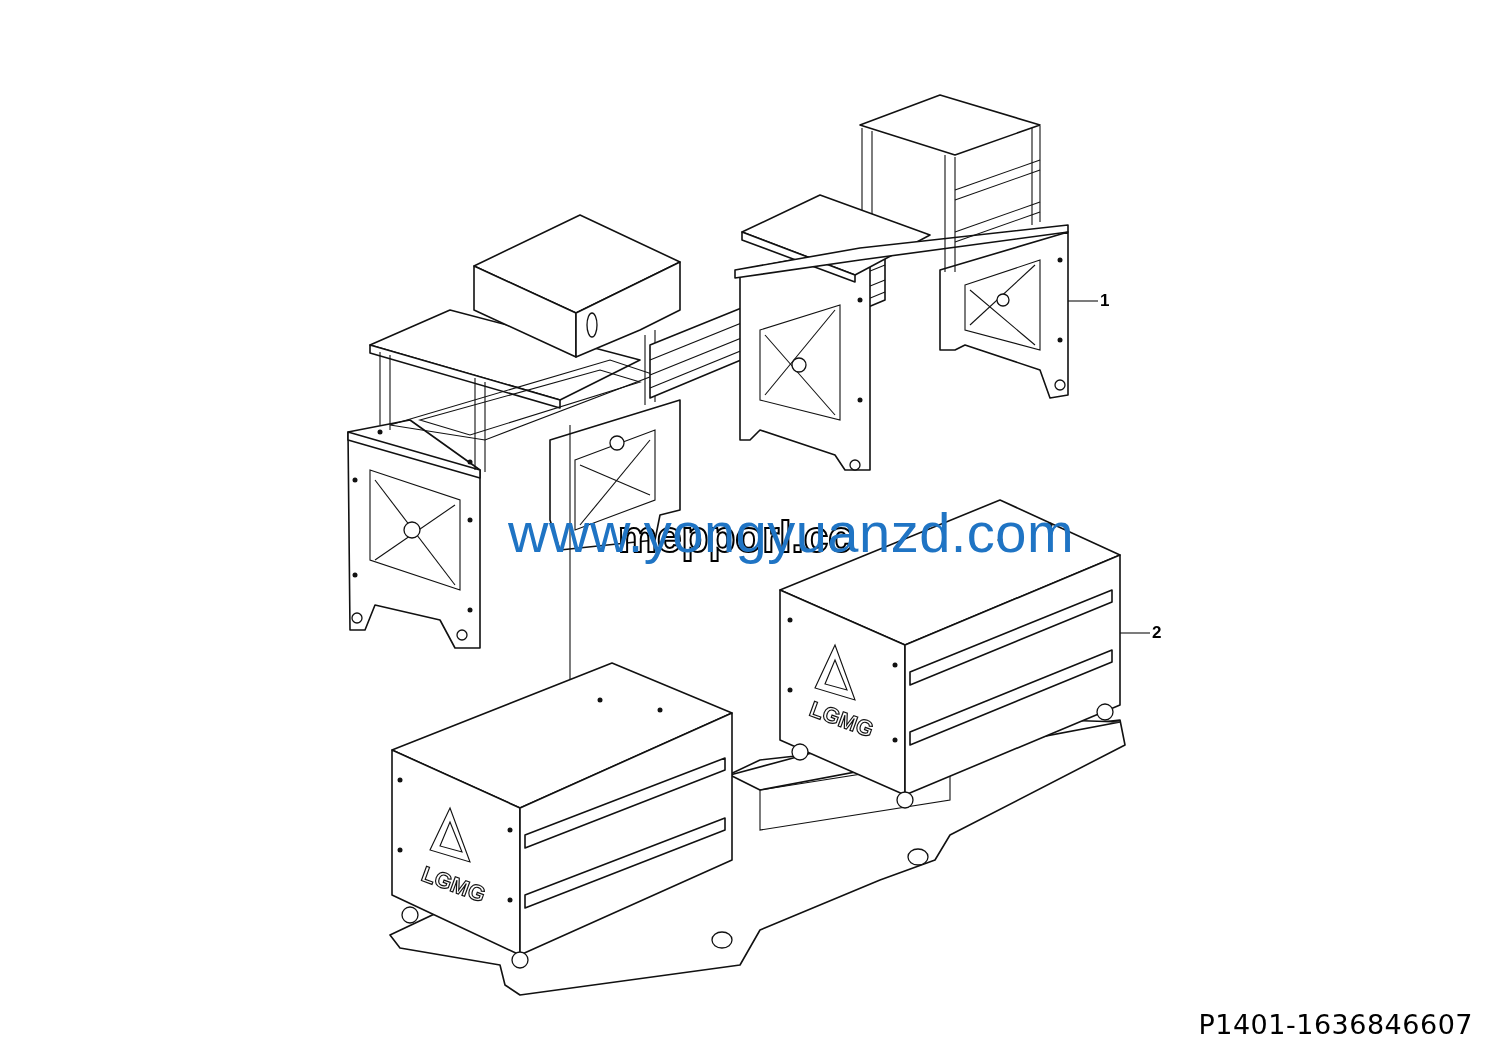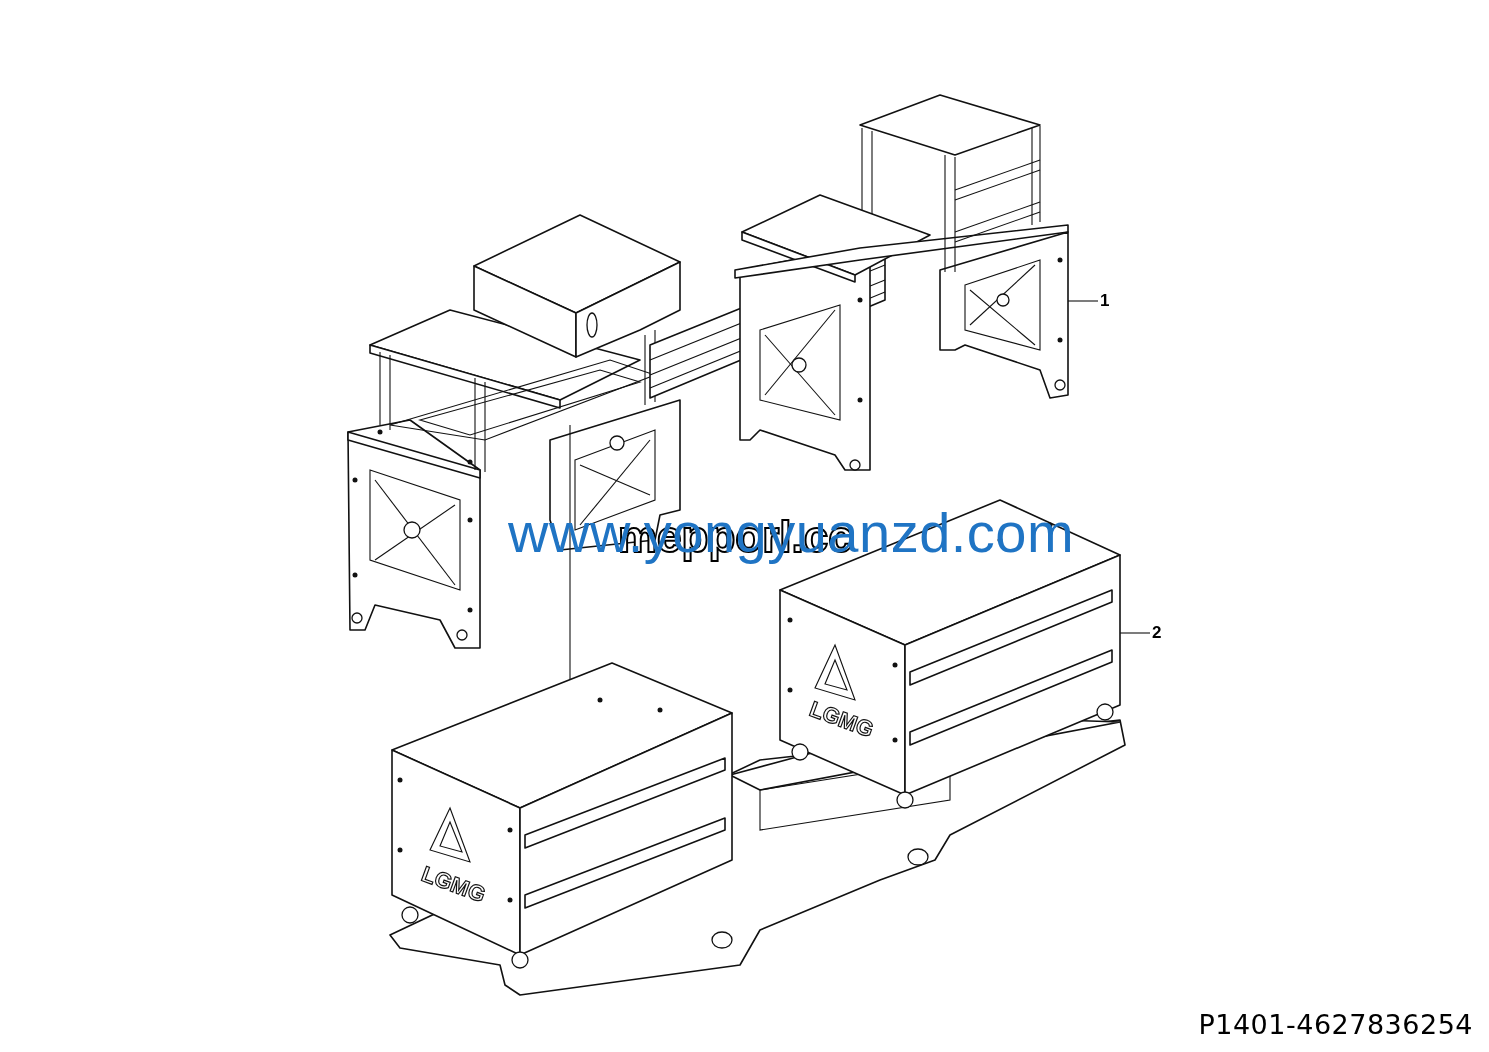--- a/index.html
+++ b/index.html
@@ -180,13 +180,13 @@
   </g>
 </svg>
 </div>
 
 <div class="callout-label" style="left:1100px;top:291px;">1</div>
 <div class="callout-label" style="left:1152px;top:623px;">2</div>
 
 <div class="wm-outline">mepporl.cc</div>
 <div class="wm-blue">www.yongyuanzd.com</div>
 
-<div class="part-number">P1401-4627836254</div>
+<div class="part-number">P1401-1636846607</div>
 
 </body></html>

